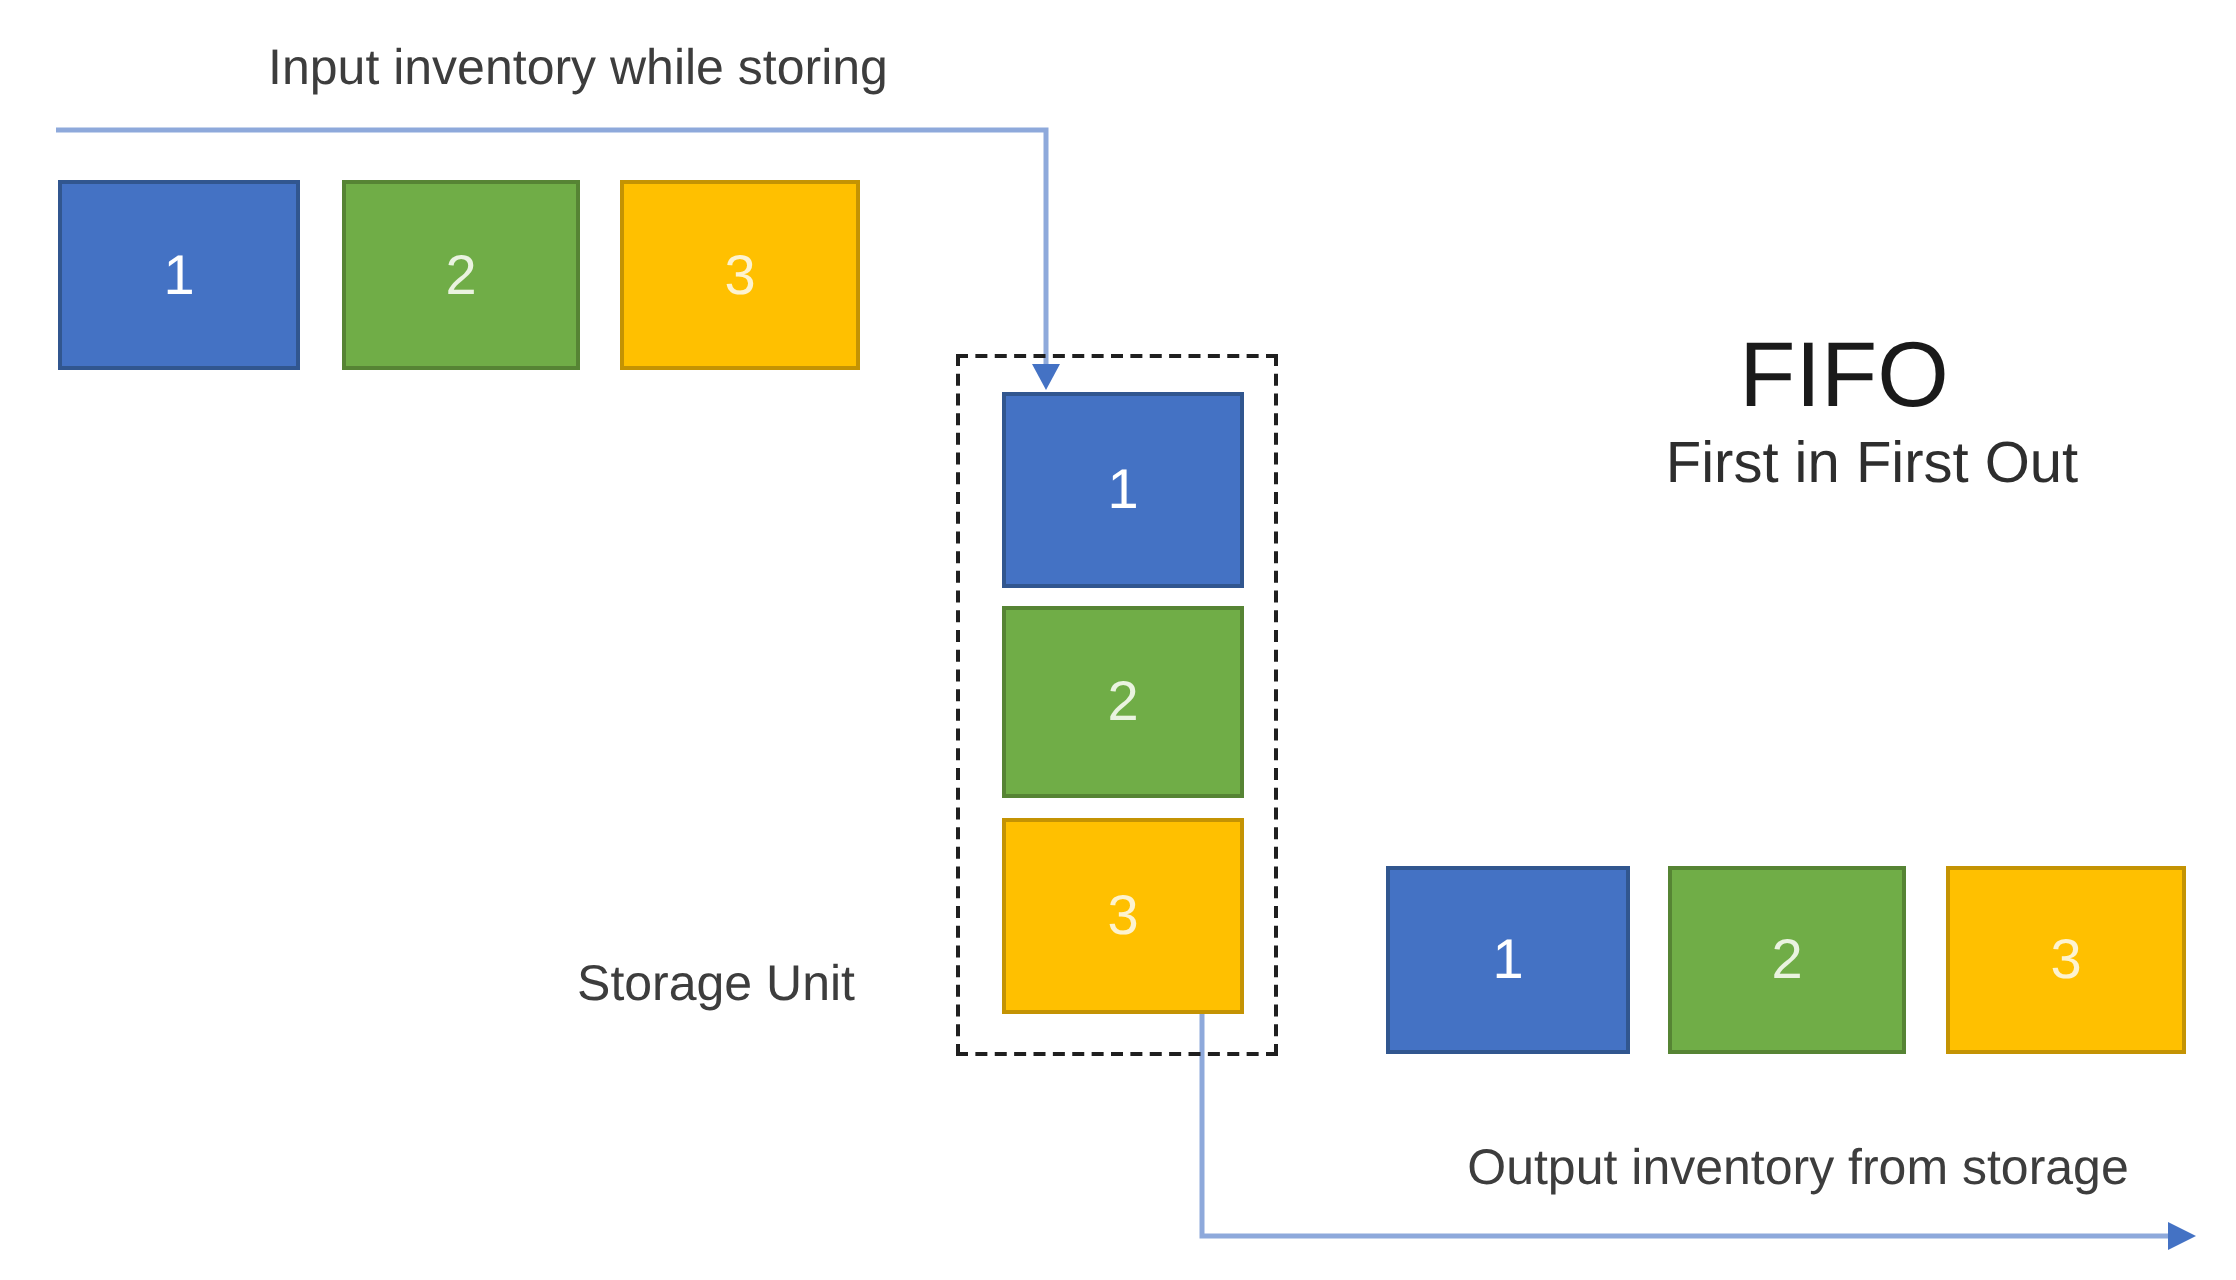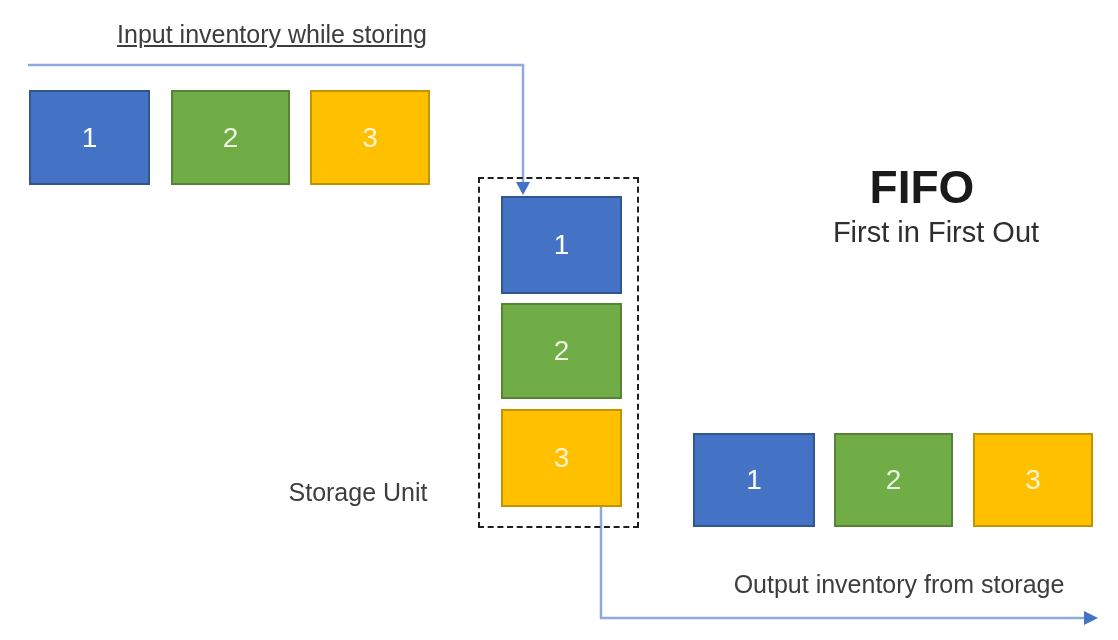--- a/index.html
+++ b/index.html
@@ -19,26 +19,26 @@
   .c-green .num{color:#eaf3e0;}
   .c-yellow .num{color:#fdf3d0;}
   .dashed{
     position:absolute;left:478px;top:177px;width:161px;height:351px;
     border:2px dashed #1f1f1f;box-sizing:border-box;background:transparent;
   }
   .flow-label{
     position:absolute;transform:translateX(-50%);white-space:nowrap;
     font-size:25px;color:#3d3d3d;
   }
-  .lbl-input{left:272px;top:20px;text-decoration:underline;}
+  .lbl-input{left:289px;top:20px;}
   .lbl-storage{left:358px;top:478px;}
   .lbl-output{left:899px;top:570px;}
   .fifo-heading{
     position:absolute;left:922px;top:160px;transform:translateX(-50%);
-    font-size:46px;font-weight:bold;color:#1a1a1a;white-space:nowrap;
+    font-size:46px;font-weight:normal;color:#1a1a1a;white-space:nowrap;
   }
   .fifo-sub{
     position:absolute;left:922px;top:216px;transform:translateX(-50%);
     font-size:29px;color:#2e2e2e;white-space:nowrap;margin-left:14px;
   }
 </style>
 </head>
 <body>
 
 <div class="canvas">

